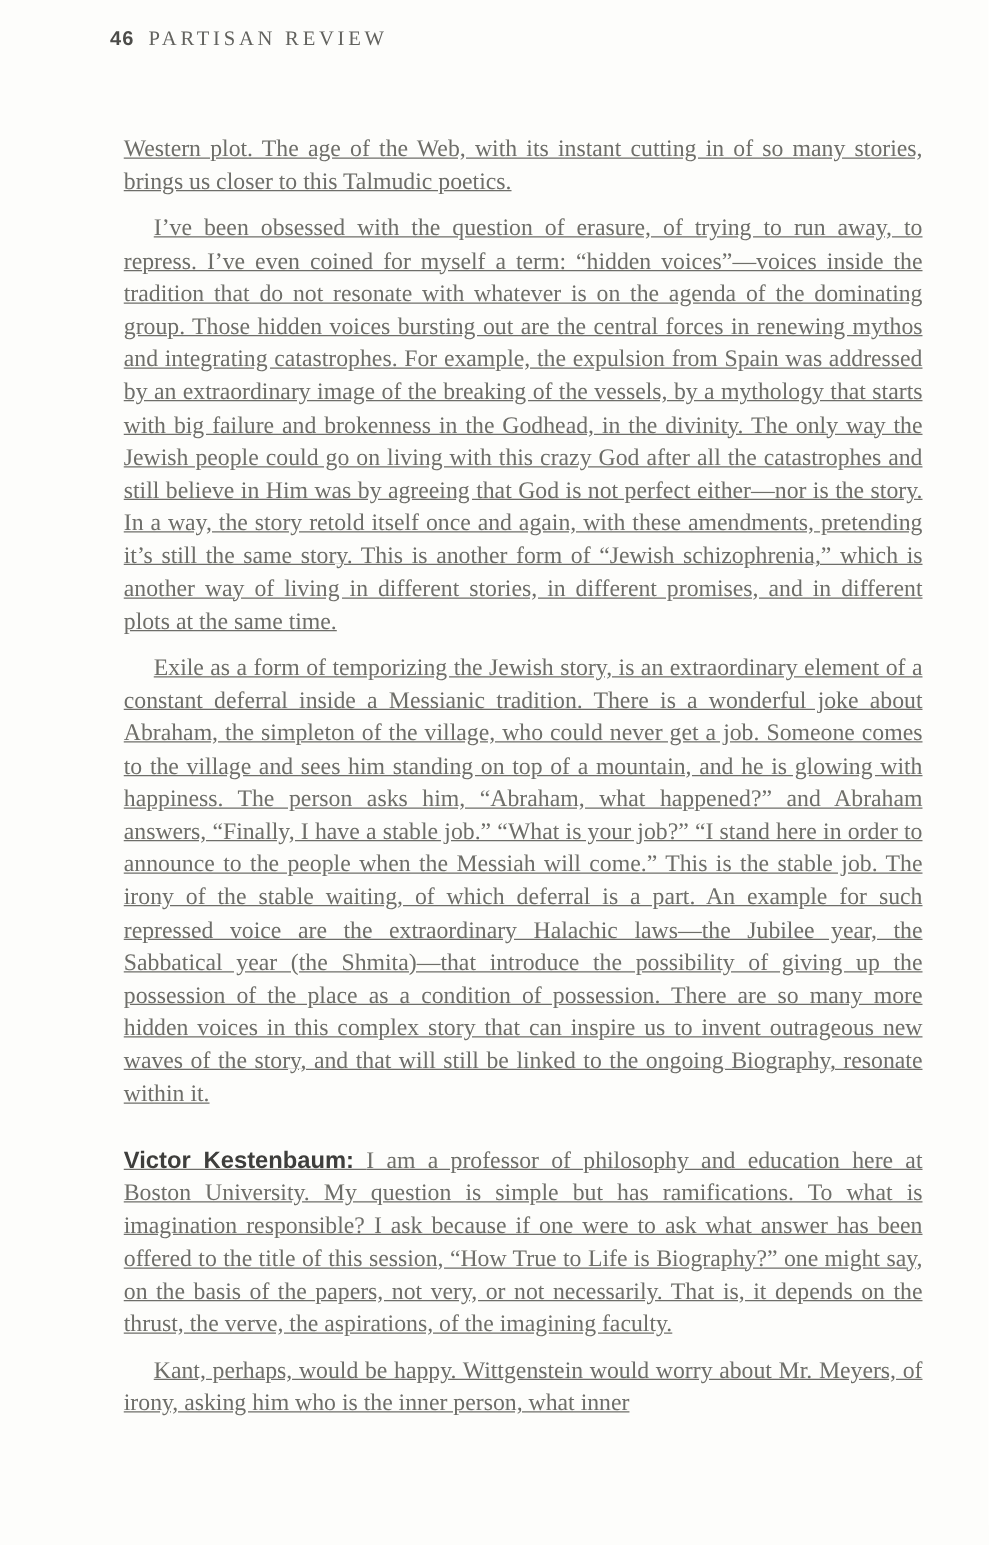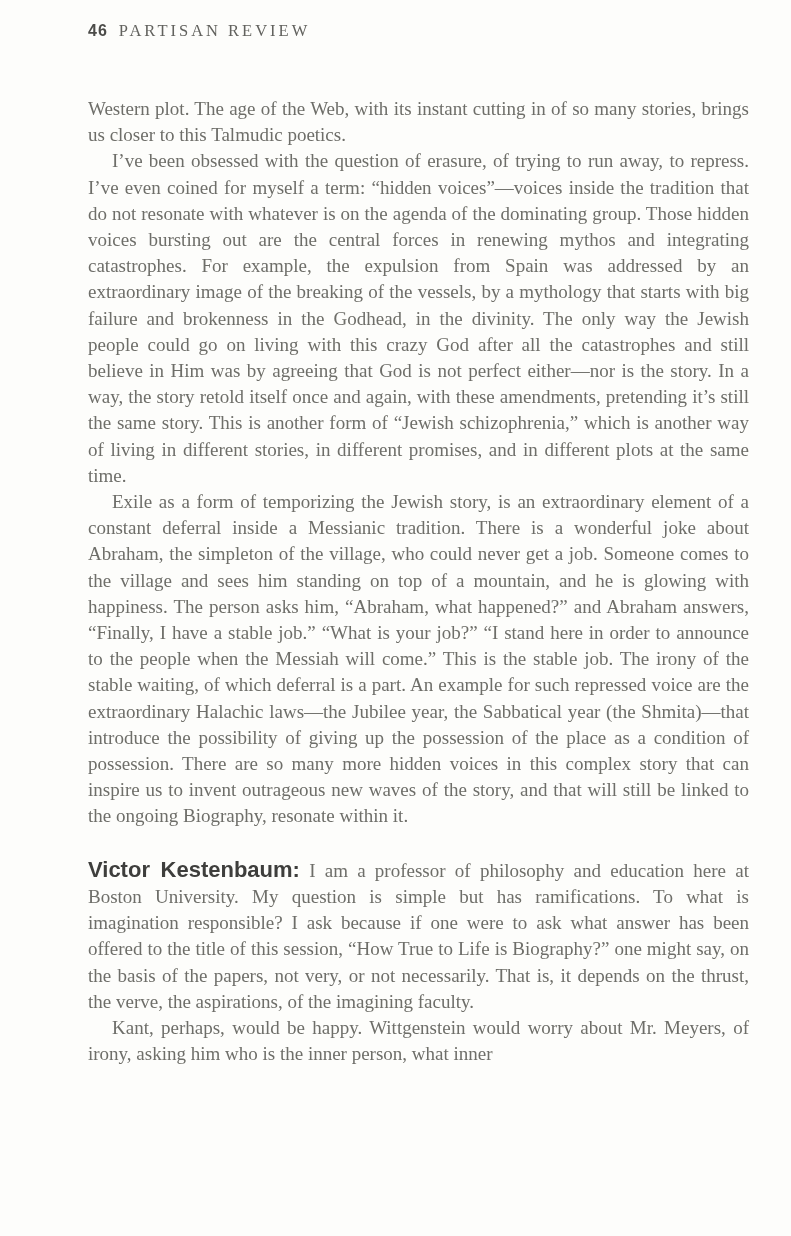--- a/index.html
+++ b/index.html
@@ -39,32 +39,33 @@
     position: absolute;
     top: 96px;
     left: 88px;
     width: 661px;
     color: #6e6e69;
     font-size: 19px;
     line-height: 26.2px;
     text-align: justify;
   }
   .para {
-    margin: 0;
+    margin: 11px;
+    text-decoration: underline;
   }
   .para.indent {
     text-indent: 24px;
   }
   .para.speaker-para {
     margin-top: 27px;
   }
   .speaker {
     font-family: "Liberation Sans", sans-serif;
     font-weight: 700;
-    font-size: 22px;
+    font-size: 19px;
     color: #3e3e3c;
   }
 </style>
 </head>
 <body>
 
 <div class="page">
 
   <header class="page-header">
     <span class="page-number">46</span><span class="journal-title">PARTISAN REVIEW</span>

